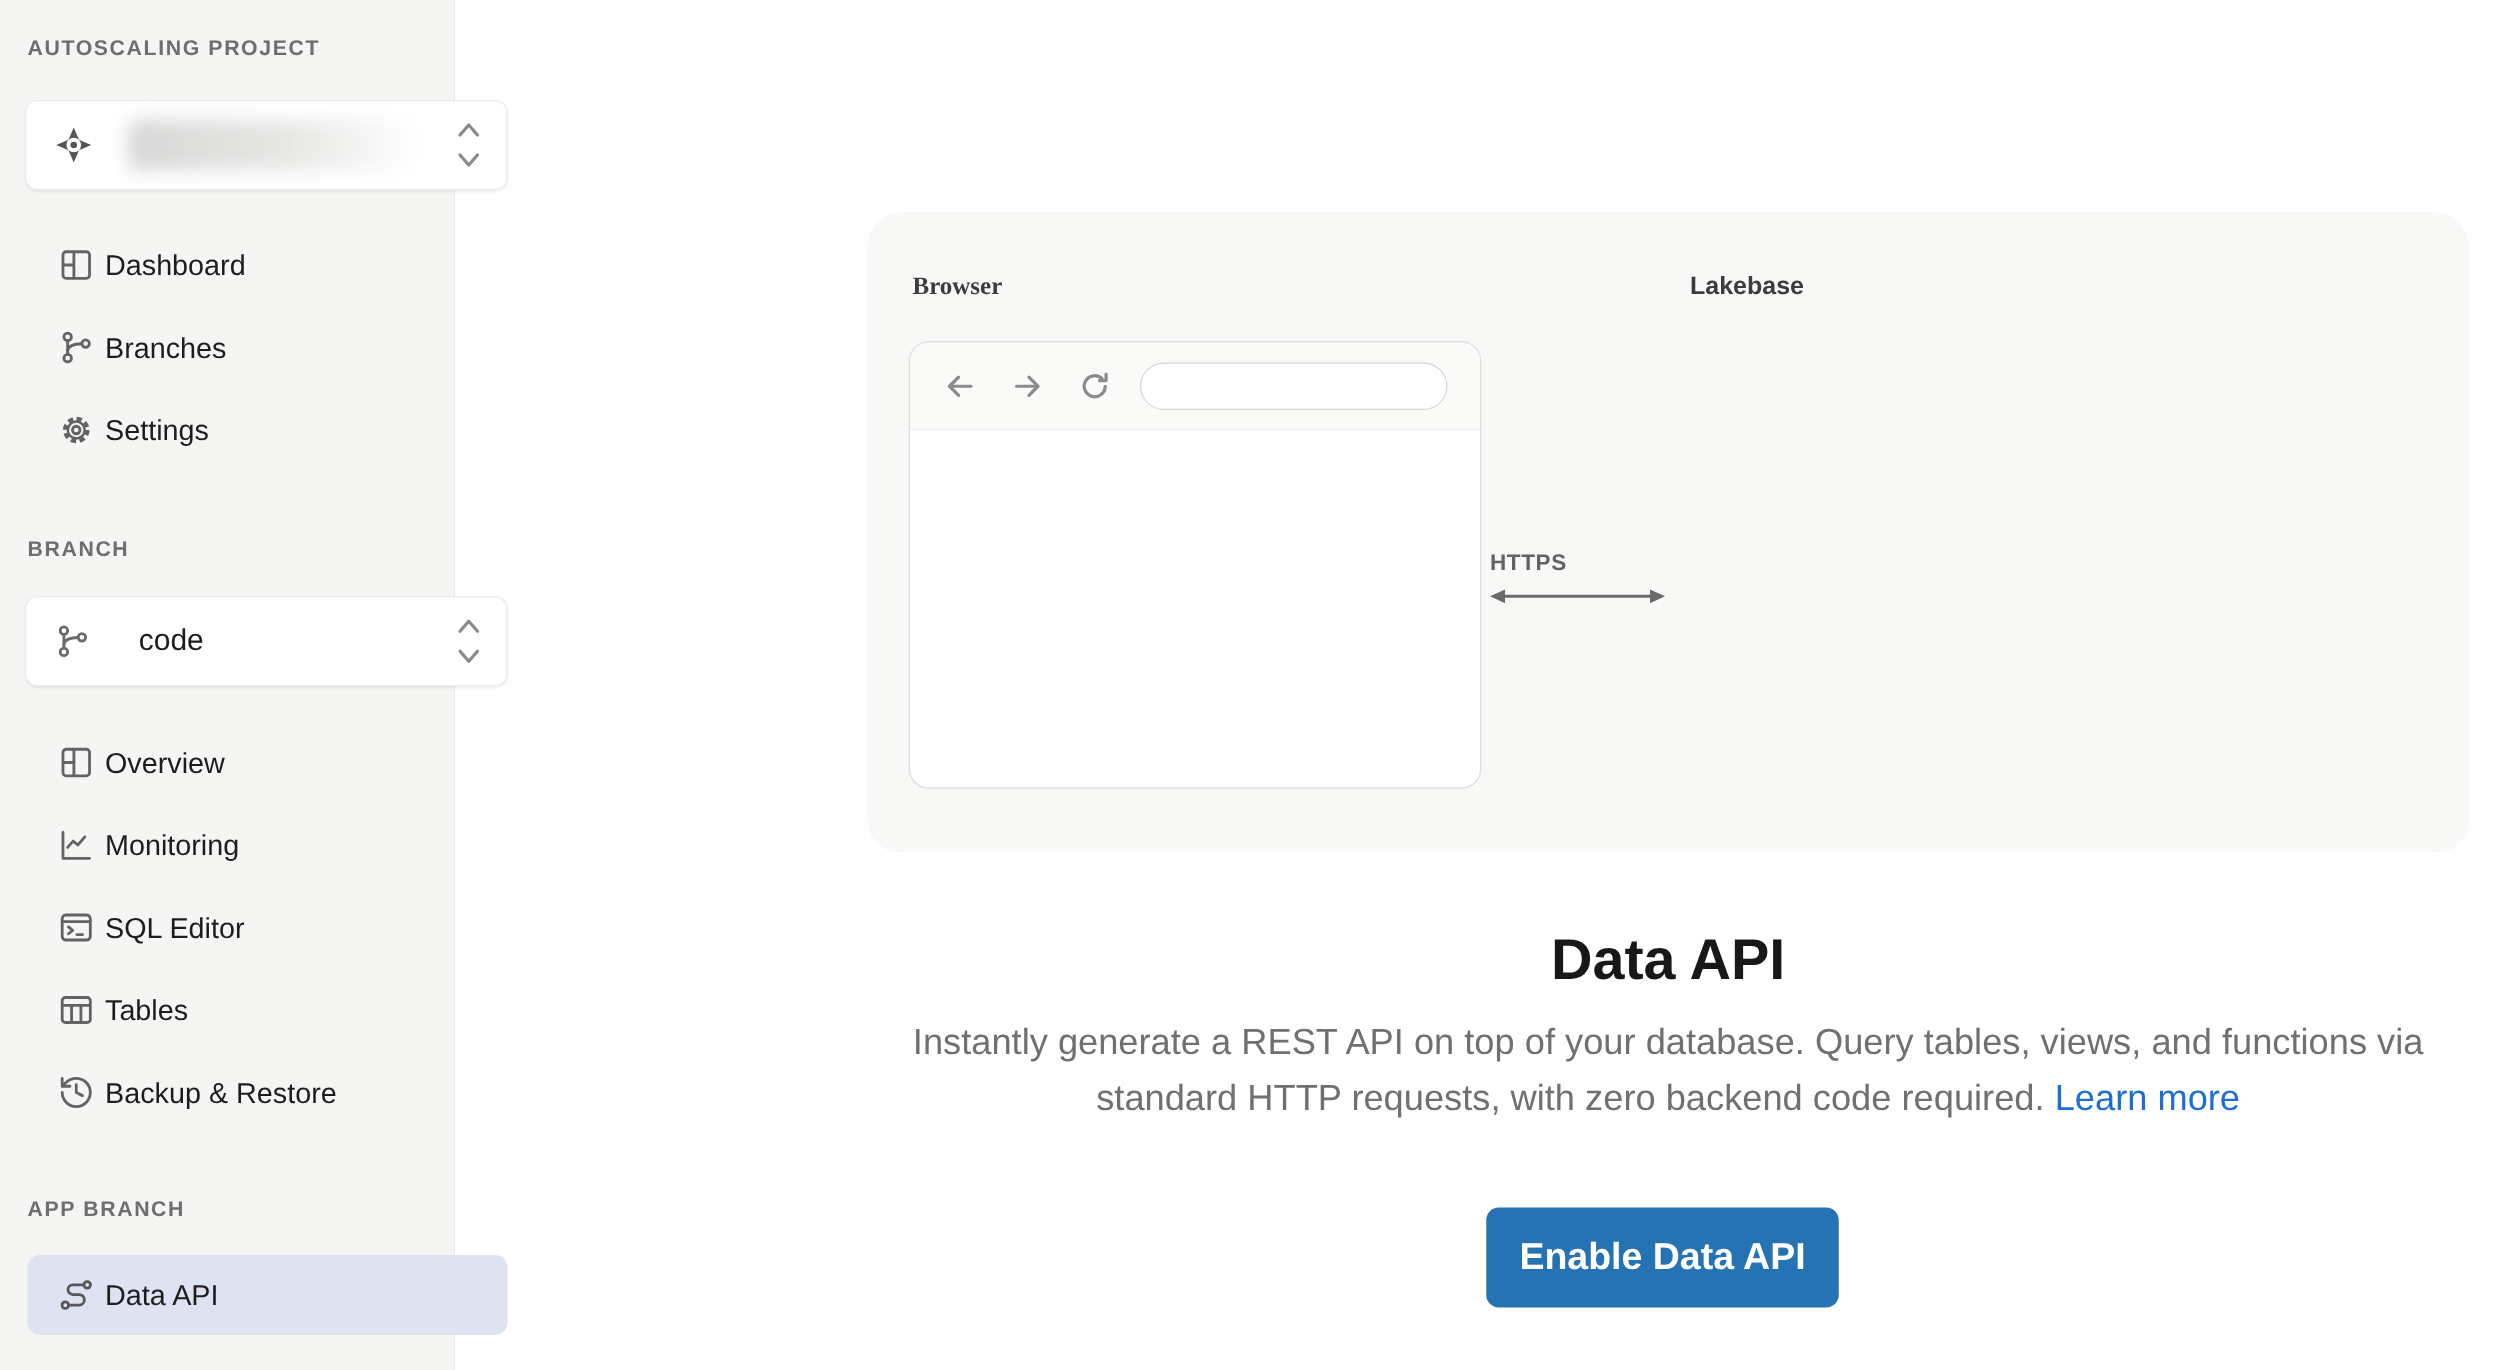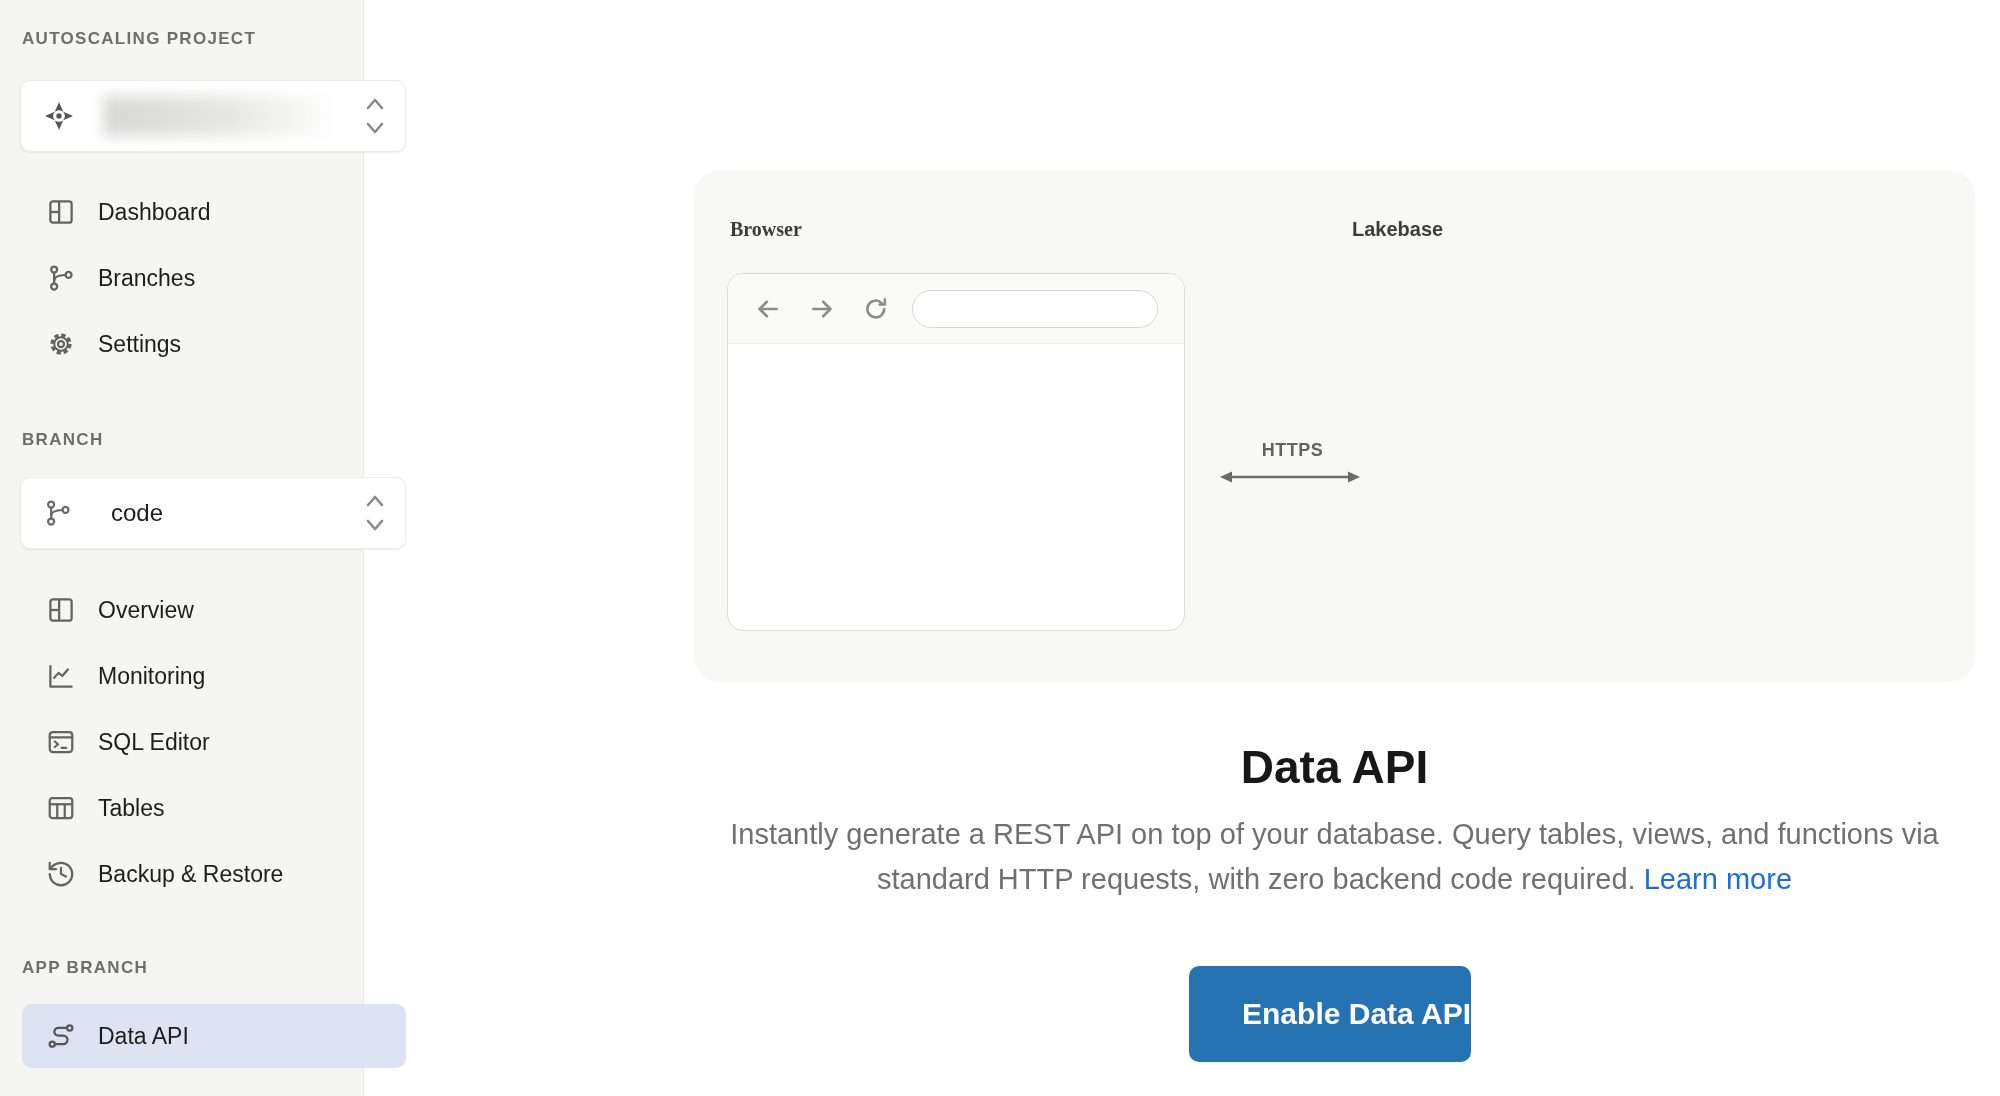--- a/index.html
+++ b/index.html
@@ -19,62 +19,62 @@
   .blur-bar { height:40px; width:234px; margin-left:28px; border-radius:4px;
               background:linear-gradient(90deg,#d7d7d6 0%,#e7e7e5 55%,rgba(246,246,244,0) 100%);
               filter:blur(7px); }
   .sel-value { margin-left:38px; font-size:24px; color:#1d1d1d; flex:1 1 auto; }
   .chevrons { margin-left:auto; display:flex; }
 
   .nav-item { position:absolute; left:22px; width:384px; height:64px; border-radius:10px;
               display:flex; align-items:center; padding:0 0 0 24px; cursor:pointer; }
   .nav-item.active { background:#dde3f0; }
   .nav-icon { width:30px; height:30px; display:flex; flex:0 0 auto; }
-  .nav-label { margin-left:22px; font-size:23px; color:#1d1d1d; }
+  .nav-label { margin-left:8px; font-size:23px; color:#1d1d1d; }
 
   
   .card { position:absolute; left:694px; top:170px; width:1281px; height:512px;
           background:#f8f8f7; border-radius:26px; }
   .mock-label { position:absolute; top:48px; font-size:20px; font-weight:700; color:#3c3c3c; }
   .browser-label { left:36px;font-family:Liberation Serif, serif; }
   .lakebase-label { left:658px; }
 
   .browser-mock { position:absolute; left:33px; top:103px; width:458px; height:358px;
                   background:#ffffff; border:1.5px solid #dcdcda; border-radius:16px; overflow:hidden; }
   .toolbar { height:70px; background:#fafaf9; border-bottom:1px solid #eeeeec;
              display:flex; align-items:center; padding:0 26px; }
   .tb-icon { display:flex; flex:0 0 auto; }
   .tb-icon + .tb-icon { margin-left:26px; }
   .url-pill { flex:1 1 auto; margin-left:22px; height:38px; border:1.5px solid #d6d6d4;
               border-radius:19px; background:#ffffff; }
 
-  .https-group { position:absolute; left:526px; top:270px; width:145px; text-align:center; }
+  .https-group { position:absolute; left:498px; top:270px; width:145px; }
   .https-label { font-size:18px; font-weight:700; color:#636363; letter-spacing:.5px; }
   .https-arrow { margin-top:8px; }
 
   .table-mock { position:absolute; left:658px; top:103px; width:580px; height:358px;
                 background:#ffffff; border:1.5px solid #dcdcda; border-radius:16px; overflow:hidden; }
   .t-header { height:70px; background:#fafaf9; border-bottom:1px solid #eeeeec; position:relative;
               font-family:"DejaVu Sans Mono", monospace; font-size:20px; color:#6b6b6b; }
   .t-header .col { position:absolute; top:0; line-height:70px; }
   .col-id { left:38px; }
   .col-name { left:206px; }
   .bar { position:absolute; height:32px; background:#e4e4e3; }
   .dashed-box { position:absolute; left:8px; top:175px; width:564px; height:70px;
                 border:3px dashed #3d82c6; border-radius:14px; }
 
   
   .page-title { position:absolute; left:694px; top:740px; width:1281px; text-align:center;
                 font-size:46px; font-weight:700; color:#181818; }
   .page-desc { position:absolute; left:594px; top:812px; width:1481px; text-align:center;
                font-size:29px; line-height:45px; color:#707070; }
   .learn-more { color:#1d6ed6; text-decoration:none; cursor:pointer; }
-  .cta { position:absolute; left:1189px; top:966px; width:282px; height:96px;
+  .cta { position:absolute; left:1189px; top:966px; width:282px; height:80px;
          background:#2573b2; color:#ffffff; font-family:"Liberation Sans", sans-serif;
-         font-size:30px; font-weight:600; border:none; border-radius:10px; cursor:pointer;text-align:right; }
+         font-size:30px; font-weight:600; border:none; border-radius:10px; cursor:pointer; }
 
   svg { display:block; }
 </style>
 </head>
 <body>
 
 <aside class="sidebar">
 
   <div class="section-label" style="top:29px">AUTOSCALING PROJECT</div>
 

